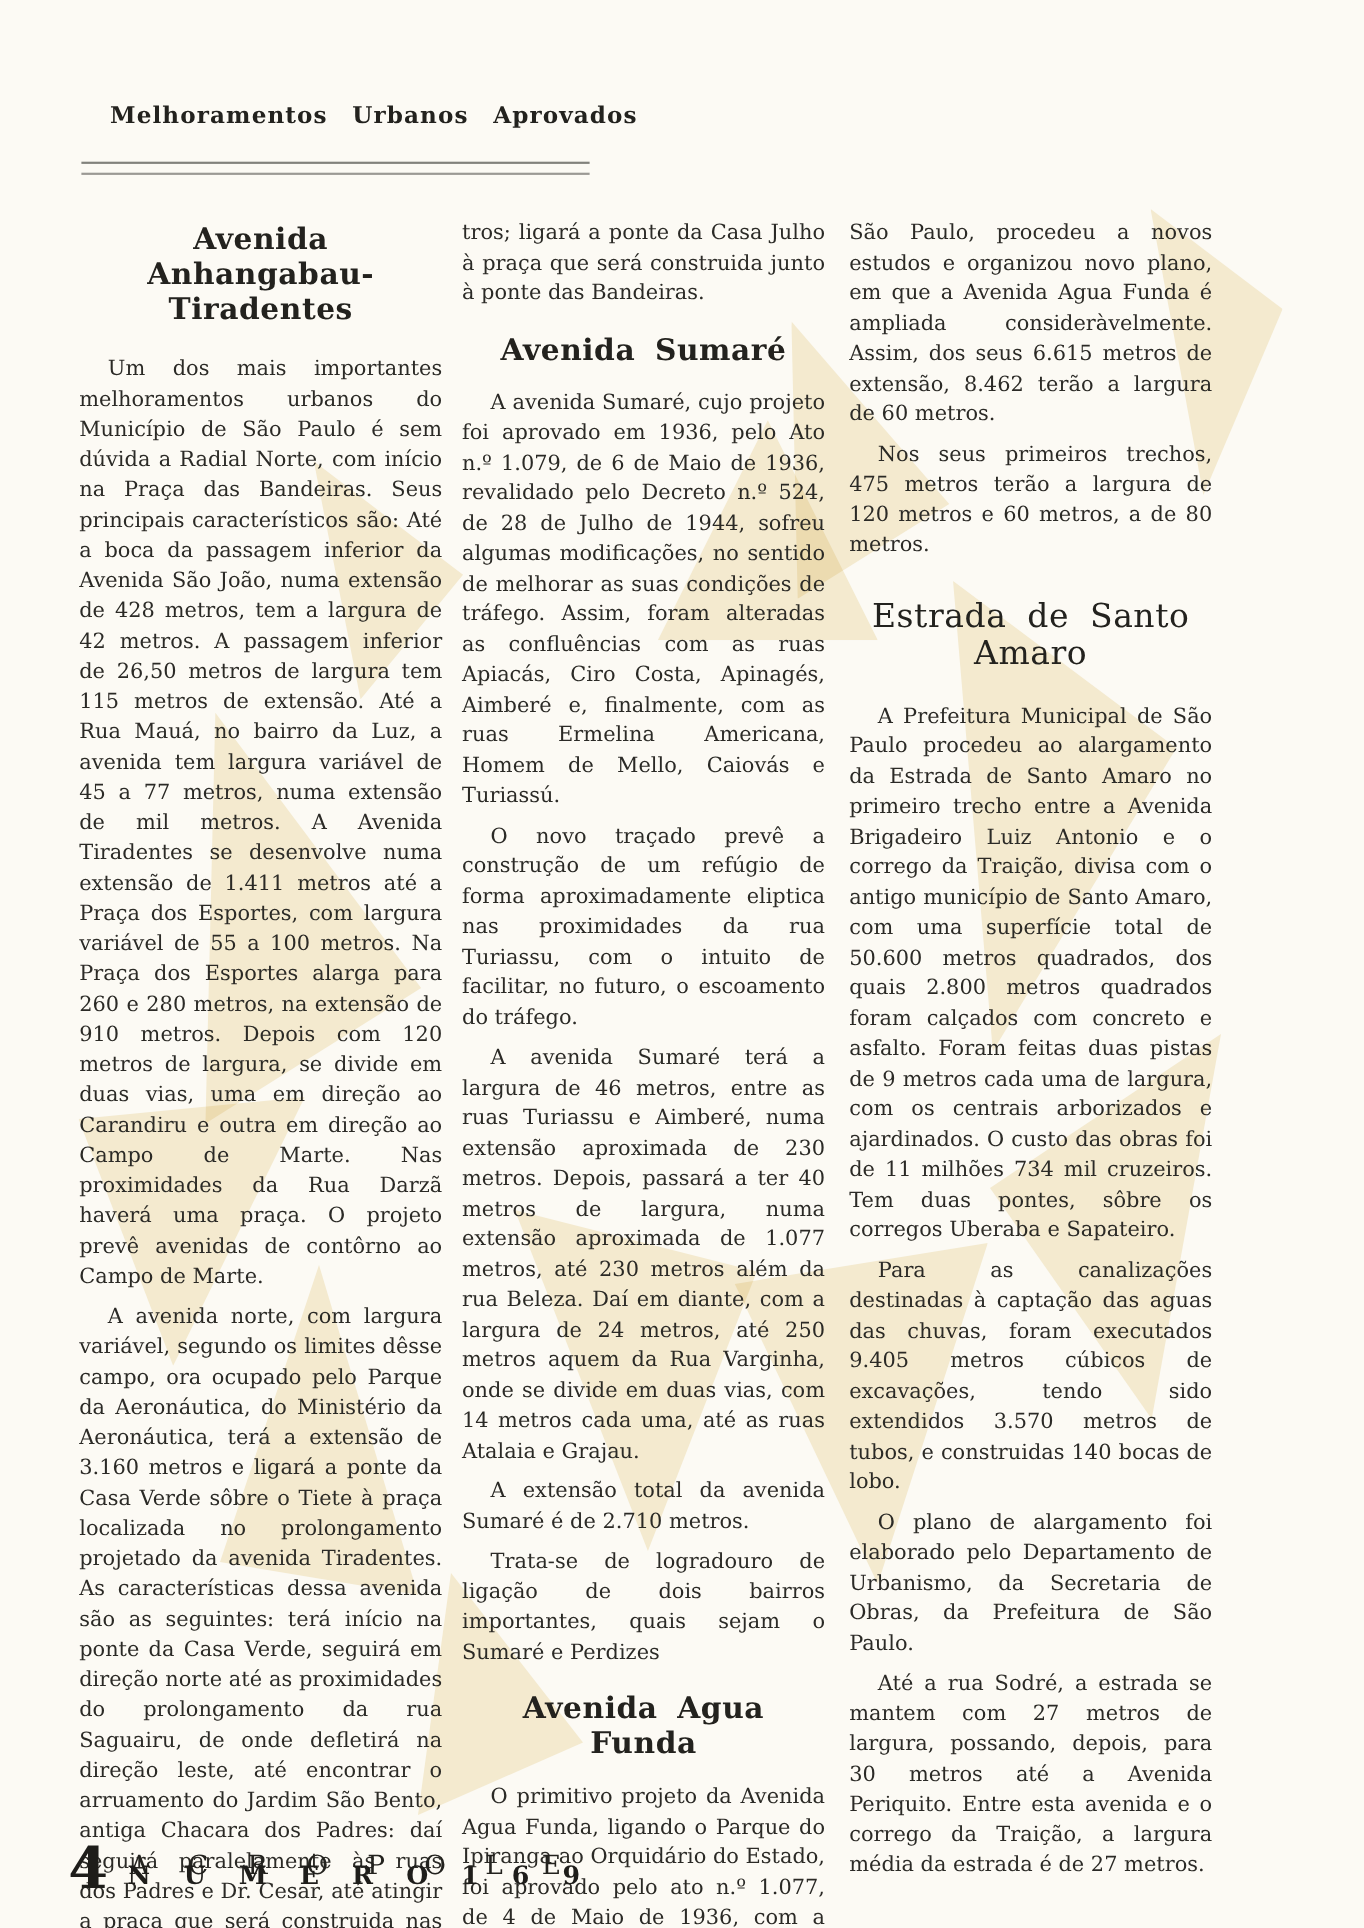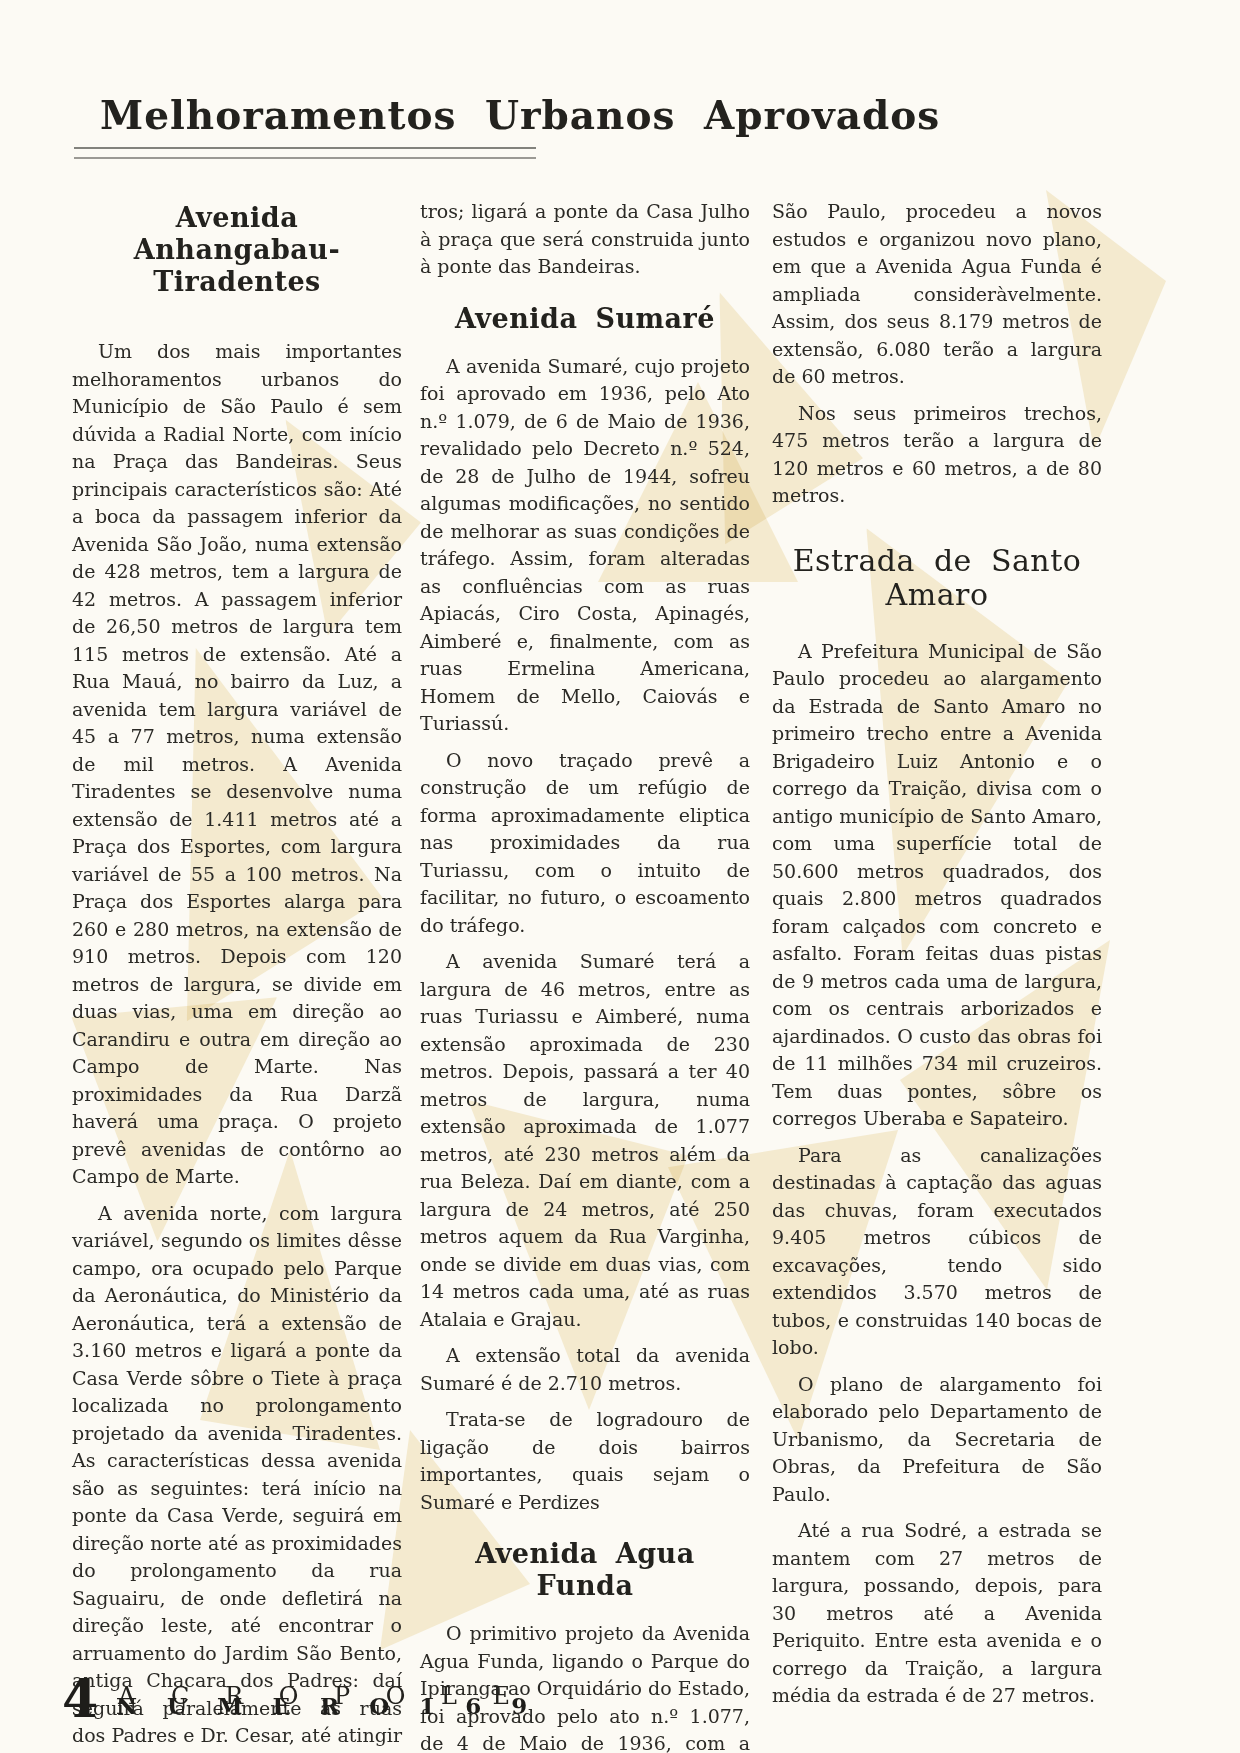--- a/index.html
+++ b/index.html
@@ -8,32 +8,32 @@
     width:1240px;height:1753px;
     margin:0 auto;
     background:#fcfaf4;
     overflow:hidden;
     font-family:"DejaVu Serif","Liberation Serif",serif;
     color:#2b2a26;
   }
   
   .stain{position:absolute;background:#f6ecd3;mix-blend-mode:multiply;opacity:.85;}
   
-  .masthead{position:absolute;left:100px;top:92px;font-size:39px;font-weight:700;
+  .masthead{position:absolute;left:100px;top:92px;font-size:21px;font-weight:700;
     letter-spacing:1px;word-spacing:14px;color:#23221e;}
   .rule{position:absolute;left:74px;width:462px;height:2px;background:#5a5954;opacity:.75;}
   .rule.r2{opacity:.6;}
   
   .col{position:absolute;top:198px;width:330px;font-size:19px;line-height:27.5px;
     text-align:justify;color:#2b2a26;}
   .col p{margin:0 0 9px 0;text-indent:26px;}
   .col p.noindent{text-indent:0;}
   .h2{font-weight:700;text-align:center;font-size:27px;line-height:32px;
     letter-spacing:.5px;word-spacing:8px;margin:22px 0 18px 0;white-space:pre-line;color:#23221e;}
-  .h2.first{margin-top:4px;margin-bottom:40px;}
+  .h2.first{margin-top:4px;margin-bottom:24px;}
   .h1{font-weight:400;text-align:center;font-size:30px;line-height:34px;
     letter-spacing:.5px;word-spacing:9px;margin:34px 0 26px 0;white-space:pre-line;color:#23221e;}
   
   .folio{position:absolute;left:62px;top:1668px;font-size:52px;font-weight:700;color:#1e1d1a;}
   .mag{position:absolute;left:118px;top:1682px;font-size:24px;letter-spacing:14px;color:#23221e;}
   .issue{position:absolute;left:116px;top:1692px;font-size:23px;font-weight:700;
     letter-spacing:11px;color:#1e1d1a;}
 </style>
 </head>
 <body>
@@ -70,21 +70,21 @@
     <p>A avenida Sumaré, cujo projeto foi aprovado em 1936, pelo Ato n.º 1.079, de 6 de Maio de 1936, revalidado pelo Decreto n.º 524, de 28 de Julho de 1944, sofreu algumas modificações, no sentido de melhorar as suas condições de tráfego. Assim, foram alteradas as confluências com as ruas Apiacás, Ciro Costa, Apinagés, Aimberé e, finalmente, com as ruas Ermelina Americana, Homem de Mello, Caiovás e Turiassú.</p>
     <p>O novo traçado prevê a construção de um refúgio de forma aproximadamente eliptica nas proximidades da rua Turiassu, com o intuito de facilitar, no futuro, o escoamento do tráfego.</p>
     <p>A avenida Sumaré terá a largura de 46 metros, entre as ruas Turiassu e Aimberé, numa extensão aproximada de 230 metros. Depois, passará a ter 40 metros de largura, numa extensão aproximada de 1.077 metros, até 230 metros além da rua Beleza. Daí em diante, com a largura de 24 metros, até 250 metros aquem da Rua Varginha, onde se divide em duas vias, com 14 metros cada uma, até as ruas Atalaia e Grajau.</p>
     <p>A extensão total da avenida Sumaré é de 2.710 metros.</p>
     <p>Trata-se de logradouro de ligação de dois bairros importantes, quais sejam o Sumaré e Perdizes</p>
     <div class="h2">Avenida Agua Funda</div>
     <p>O primitivo projeto da Avenida Agua Funda, ligando o Parque do Ipiranga ao Orquidário do Estado, foi aprovado pelo ato n.º 1.077, de 4 de Maio de 1936, com a largura uniforme de 40 metros. Considerando, o vulto de trânsito que terá e a importância cada vez maior dos bairros que servirá aquela via de ligação, o Departamento de Urbanismo, da Secretaria de Obras, da Prefeitura de</p>
   </div>
 
   <div class="col" style="left:772px;">
-    <p class="noindent">São Paulo, procedeu a novos estudos e organizou novo plano, em que a Avenida Agua Funda é ampliada consideràvelmente. Assim, dos seus 8.179 metros de extensão, 6.080 terão a largura de 60 metros.</p>
+    <p class="noindent">São Paulo, procedeu a novos estudos e organizou novo plano, em que a Avenida Agua Funda é ampliada consideràvelmente. Assim, dos seus 6.615 metros de extensão, 8.462 terão a largura de 60 metros.</p>
     <p>Nos seus primeiros trechos, 475 metros terão a largura de 120 metros e 60 metros, a de 80 metros.</p>
     <div class="h1">Estrada de Santo Amaro</div>
     <p>A Prefeitura Municipal de São Paulo procedeu ao alargamento da Estrada de Santo Amaro no primeiro trecho entre a Avenida Brigadeiro Luiz Antonio e o corrego da Traição, divisa com o antigo município de Santo Amaro, com uma superfície total de 50.600 metros quadrados, dos quais 2.800 metros quadrados foram calçados com concreto e asfalto. Foram feitas duas pistas de 9 metros cada uma de largura, com os centrais arborizados e ajardinados. O custo das obras foi de 11 milhões 734 mil cruzeiros. Tem duas pontes, sôbre os corregos Uberaba e Sapateiro.</p>
     <p>Para as canalizações destinadas à captação das aguas das chuvas, foram executados 9.405 metros cúbicos de excavações, tendo sido extendidos 3.570 metros de tubos, e construidas 140 bocas de lobo.</p>
     <p>O plano de alargamento foi elaborado pelo Departamento de Urbanismo, da Secretaria de Obras, da Prefeitura de São Paulo.</p>
     <p>Até a rua Sodré, a estrada se mantem com 27 metros de largura, possando, depois, para 30 metros até a Avenida Periquito. Entre esta avenida e o corrego da Traição, a largura média da estrada é de 27 metros.</p>
   </div>
 
   <div class="folio">4</div>
   <div class="mag">A C R O P O L E</div>

